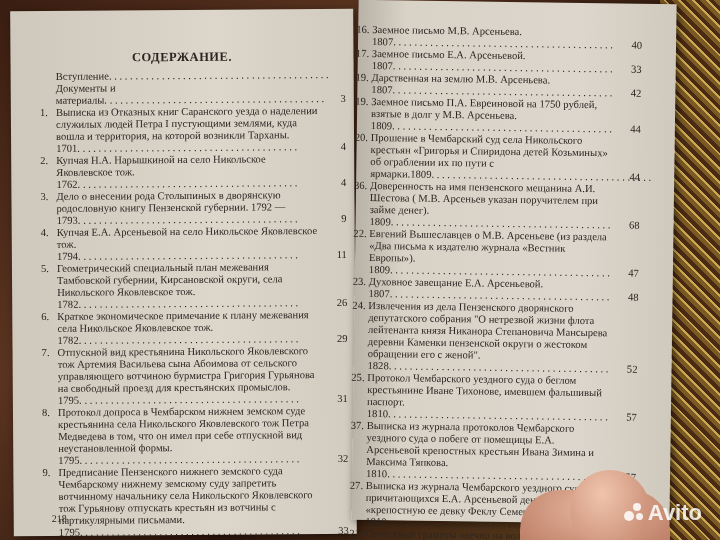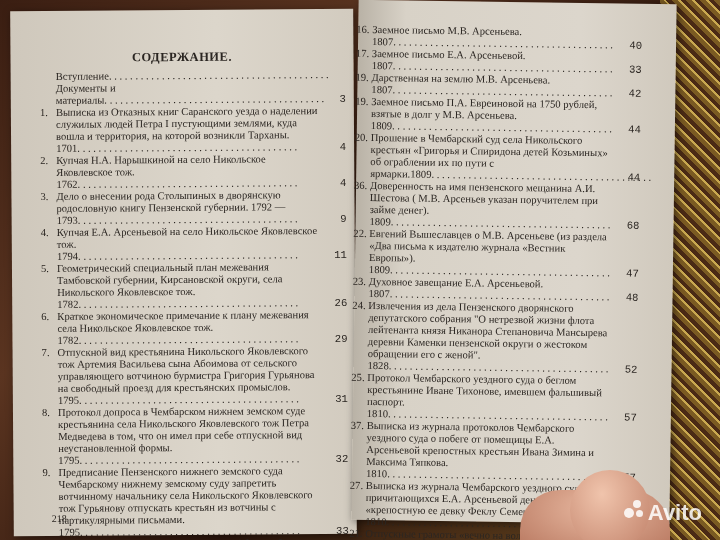--- a/index.html
+++ b/index.html
@@ -15,30 +15,30 @@
   .page-right{left:355px;top:2px;width:318px;height:520px;
     background:linear-gradient(90deg,#b9b2a6 0%,#d8d2c7 15%,#dcd6cc 70%,#d0c9bd 100%);
     transform:rotate(0.8deg);box-shadow:2px 2px 8px rgba(0,0,0,.5);}
   .title{position:absolute;left:0;right:0;top:40px;text-align:center;font-weight:bold;font-size:12.5px;letter-spacing:.5px;}
   .toc{position:absolute;font-size:10.6px;line-height:12px;}
   .page-left .toc{left:45px;top:60px;width:290px;}
   .page-right .toc{left:14px;top:24px;width:270px;}
   .entry{position:relative;margin:0 0 0 0;padding-right:28px;}
   .entry .num{position:absolute;left:-16px;top:0;text-align:right;}
   .entry .txt{display:block;}
-  .entry .pg{position:absolute;right:0;bottom:0;font-family:Liberation Mono, monospace;}
+  .entry .pg{position:absolute;right:0;bottom:0;}
   .entry .txt::after{content:" . . . . . . . . . . . . . . . . . . . . . . . . . . . . . . . . . . . . . . . . .";white-space:nowrap;overflow:hidden;}
   .folio{position:absolute;font-size:10px;}
   .page-left .folio{left:38px;bottom:12px;}
   .page-right .folio{left:240px;top:482px;}
   .hand{position:absolute;left:520px;top:490px;width:150px;height:60px;border-radius:40px 40px 0 0;
     background:radial-gradient(ellipse at 50% 30%,#e8b8a0,#b87860);}
   .hand2{position:absolute;left:570px;top:470px;width:80px;height:80px;border-radius:40px;
     background:radial-gradient(ellipse at 40% 30%,#f0c4ac,#c08068);}
-  .watermark{position:absolute;right:18px;bottom:14px;color:rgba(255,255,255,.85);font-family:"Liberation Sans",sans-serif;font-size:22px;font-weight:bold;display:flex;align-items:flex-start;gap:4px;}
+  .watermark{position:absolute;right:18px;bottom:14px;color:rgba(255,255,255,.85);font-family:"Liberation Sans",sans-serif;font-size:22px;font-weight:bold;display:flex;align-items:center;gap:4px;}
   .wm-dots{display:inline-block;width:20px;height:20px;position:relative;}
   .wm-dots i{position:absolute;border-radius:50%;background:rgba(255,255,255,.85);}
 </style>
 </head>
 <body>
 
 <div class="carpet-r"></div>
 
 <div class="page page-left">
   <div class="title">СОДЕРЖАНИЕ.</div>

